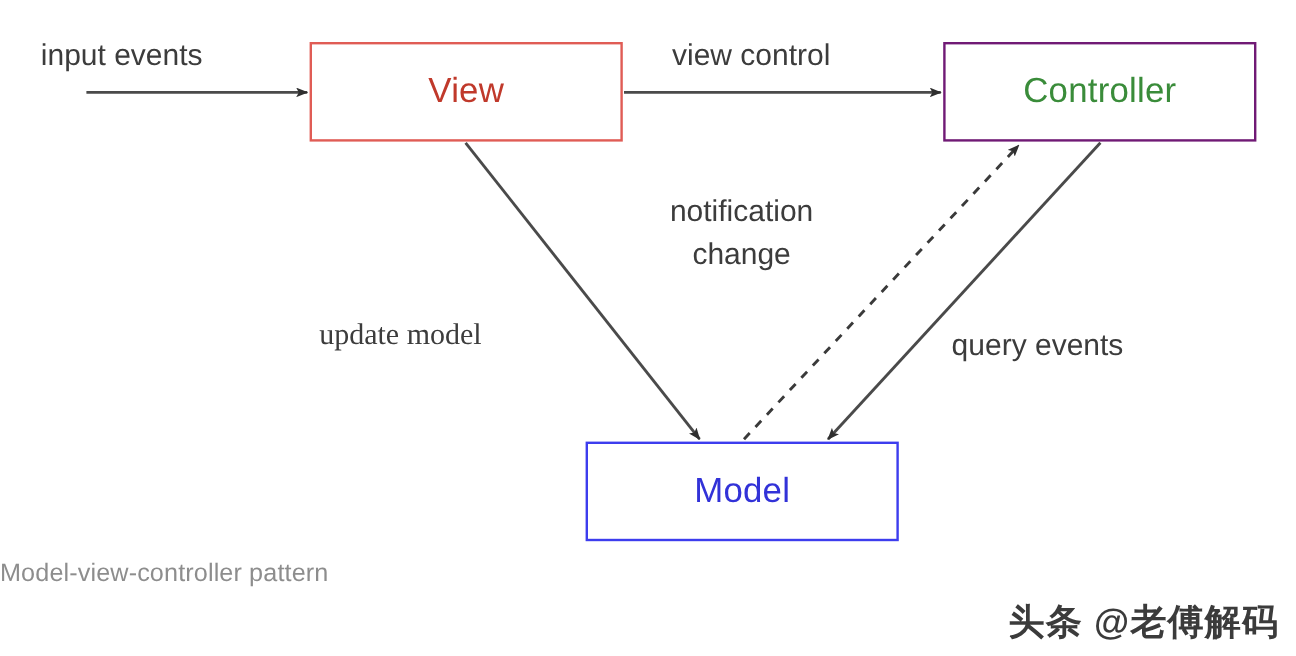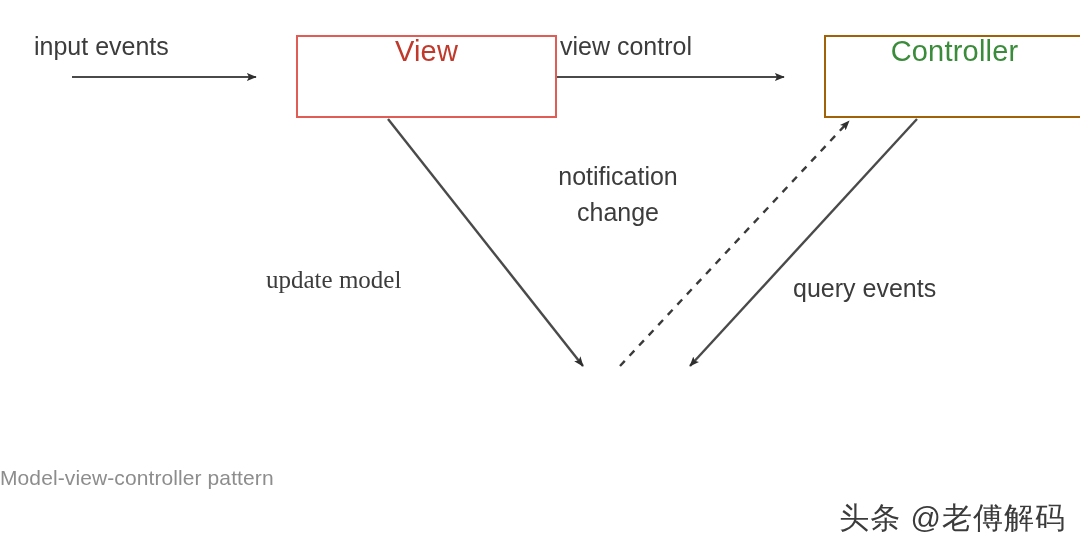--- a/index.html
+++ b/index.html
@@ -20,44 +20,43 @@
     left: 0;
     top: 0;
     width: 1080px;
     height: 547px;
   }
   .node-box {
     position: absolute;
     box-sizing: border-box;
     background: #ffffff;
     display: flex;
-    align-items: flex-start;
+    align-items: center;
     justify-content: center;
-    margin-left: 38px;
   }
   .node-label {
     font-size: 29px;
     letter-spacing: 0.2px;
     line-height: 1;
     white-space: nowrap;
   }
   #node-view {
     left: 258px;
     top: 35px;
     width: 261px;
     height: 83px;
     border: 2px solid #e05c55;
   }
   #node-view .node-label { color: #c0392b; }
   #node-controller {
     left: 786px;
     top: 35px;
     width: 261px;
     height: 83px;
-    border: 2px solid #a16207;
+    border: 2px solid #701a75;
   }
   #node-controller .node-label { color: #3a8c3a; }
   #node-model {
     left: 488px;
     top: 368px;
     width: 261px;
     height: 83px;
     border: 2px solid #3d3dee;
   }
   #node-model .node-label { color: #3232d8; }
@@ -90,21 +89,21 @@
     color: #8d8d8d;
     font-size: 21px;
     letter-spacing: 0.1px;
   }
 
   #watermark {
     position: absolute;
     right: 14px;
     top: 498px;
     font-size: 30px;
-    font-weight: normal;
+    font-weight: bold;
     color: #2b2b2b;
     opacity: 0.92;
     letter-spacing: 1px;
     white-space: nowrap;
     text-shadow: 1px 1px 0 rgba(255,255,255,0.85);
   }
 </style>
 </head>
 <body>
 
@@ -132,20 +131,23 @@
   </svg>
 
   <div class="node-box" id="node-view">
     <span class="node-label">View</span>
   </div>
 
   <div class="node-box" id="node-controller">
     <span class="node-label">Controller</span>
   </div>
 
+  <div class="node-box" id="node-model">
+    <span class="node-label">Model</span>
+  </div>
 
   <div class="edge-label" id="label-view-control">view control</div>
 
   <div class="edge-label" id="label-input-events">input events</div>
 
   <div class="edge-label" id="label-change-notification">
     <div>notification</div>
     <div>change</div>
   </div>
 

